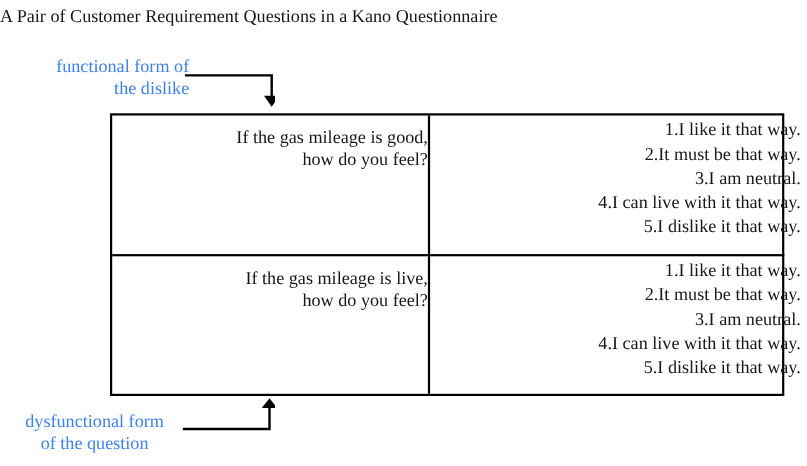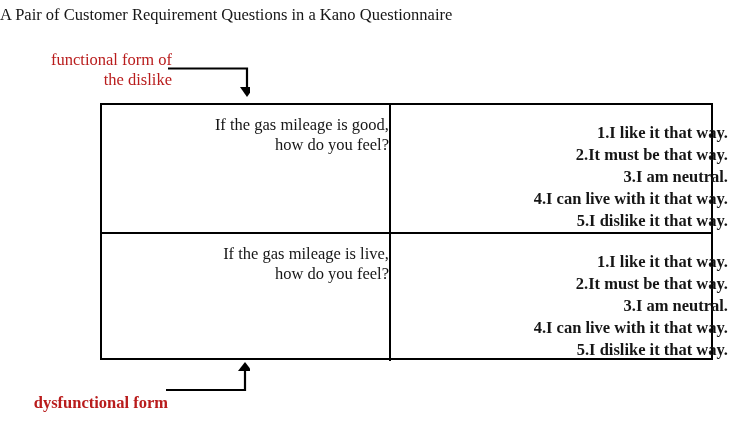--- a/index.html
+++ b/index.html
@@ -28,35 +28,34 @@
     line-height: 20px;
     color: #161616;
     white-space: nowrap;
   }
 
   
   .callout-label {
     position: absolute;
     font-size: 16.5px;
     line-height: 20px;
-    color: #b91c1c;
+    color: #3b82f6;
     white-space: nowrap;
   }
   #functional-label {
     left: 7px;
     top: 50px;
     text-align: right;
     width: 165px;
   }
   #dysfunctional-label {
     left: 4px;
-    top: 393px;
-    text-align: right;
+    top: 373px;
+    text-align: center;
     width: 164px;
-    font-weight: bold;
   }
   .callout-label .line1 { display: block; }
   .callout-label .line2 { display: block; }
 
   
   #functional-leader {
     position: absolute;
     left: 168px;
     top: 62px;
     width: 82px;
@@ -109,22 +108,21 @@
     font-size: 16.5px;
     line-height: 20px;
     color: #161616;
     padding: 10px 0 0 14px;
   }
   .question-text .q-line { display: block; white-space: nowrap; }
 
   .answer-list {
     list-style: none;
     margin: 0;
-    padding: 17px 0 0 0;
-    font-weight: bold;
+    padding: 2px 0 0 0;
   }
   .answer-list li {
     font-size: 16.5px;
     line-height: 22px;
     color: #161616;
     white-space: nowrap;
     padding-left: 337px;
     text-indent: -300px;
   }
   .answer-list li .num {
@@ -192,13 +190,14 @@
 
 <div id="dysfunctional-leader">
   <svg class="leader-svg" width="84" height="34" viewBox="0 0 84 34">
     <path d="M0 30 H79 V10" fill="none" stroke="#000000" stroke-width="2.2"></path>
     <polygon points="72,11 86,11 79,2" fill="#000000"></polygon>
   </svg>
 </div>
 
 <div id="dysfunctional-label" class="callout-label">
   <span class="line1">dysfunctional form</span>
+  <span class="line2">of the question</span>
 </div>
 
 </body></html>

